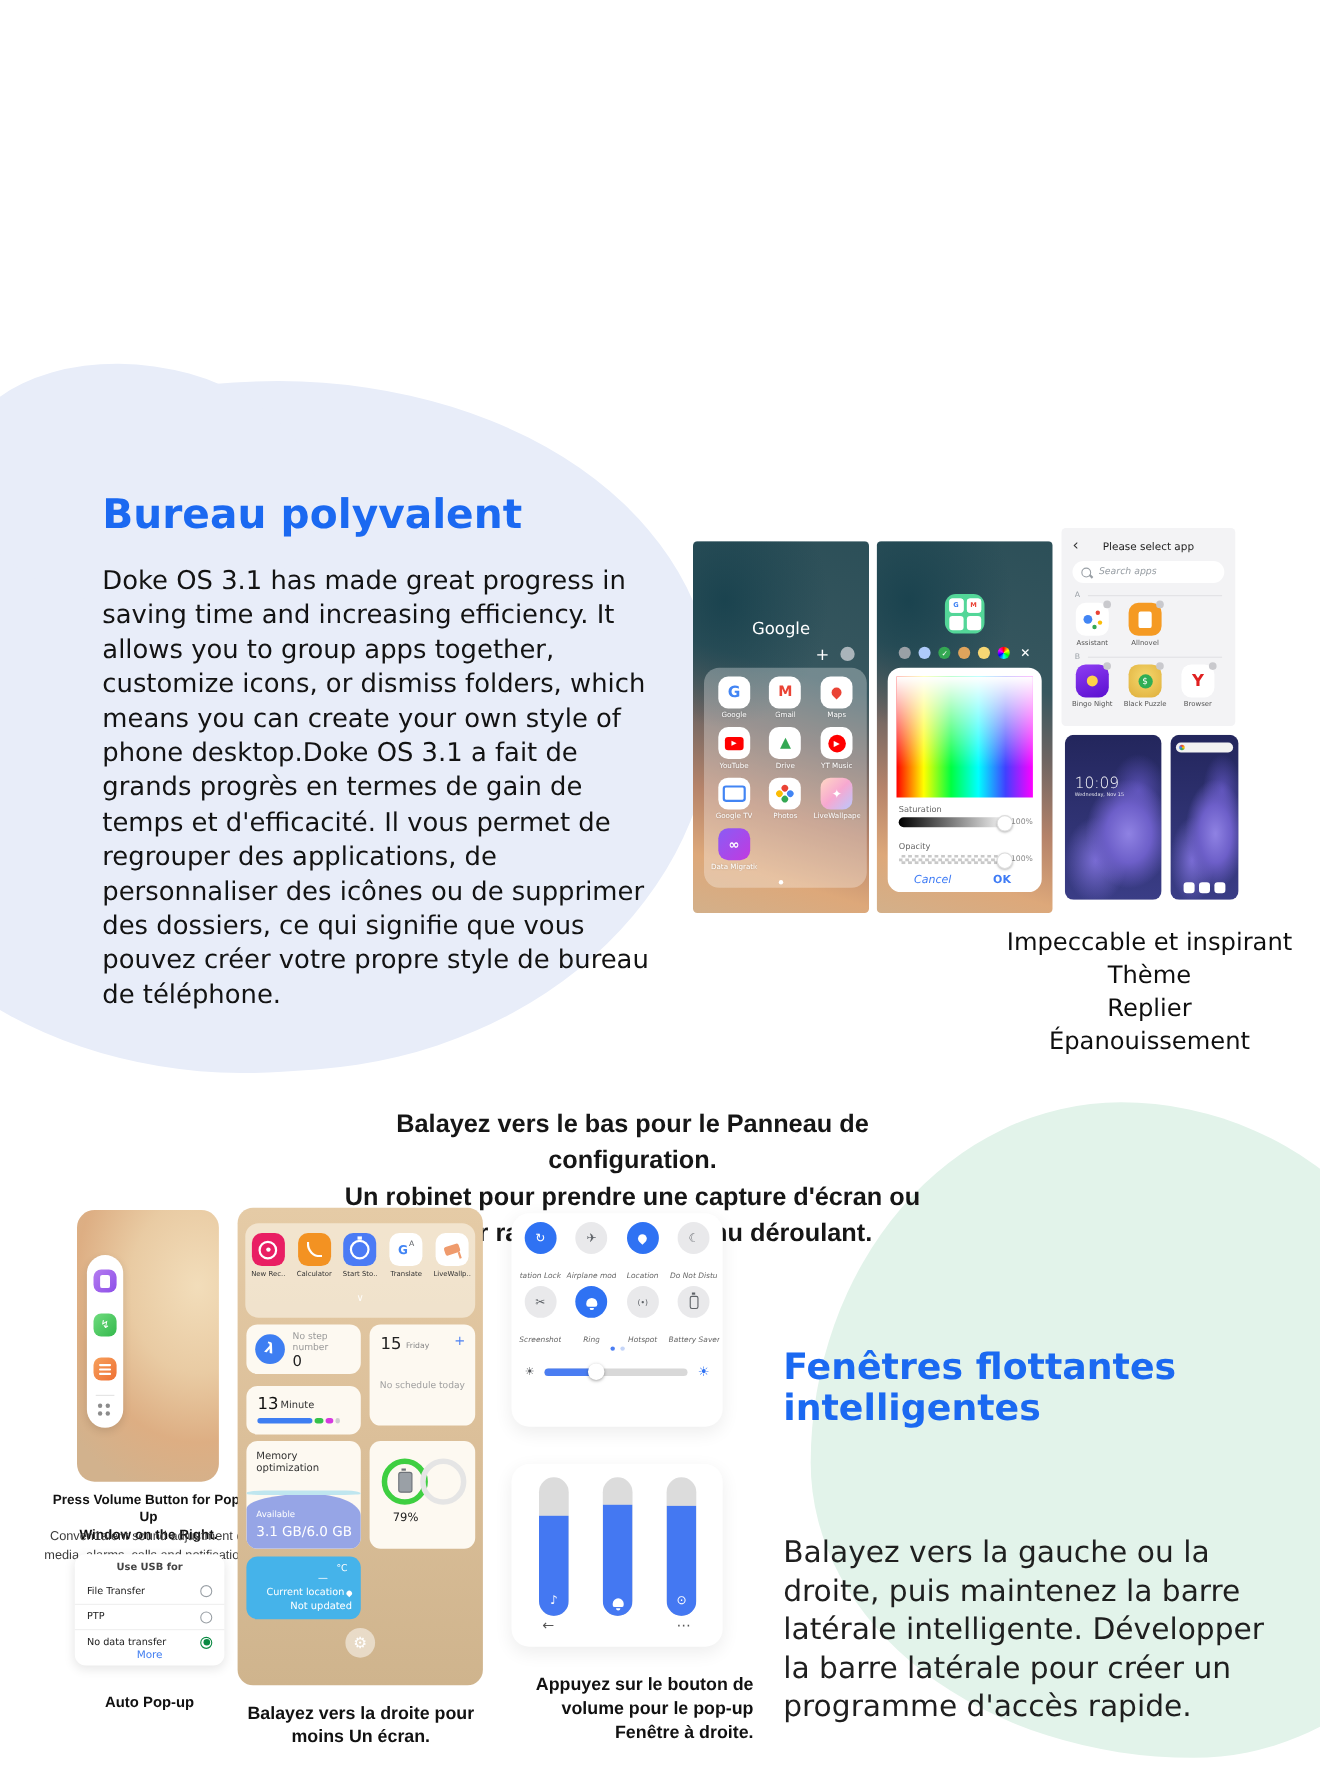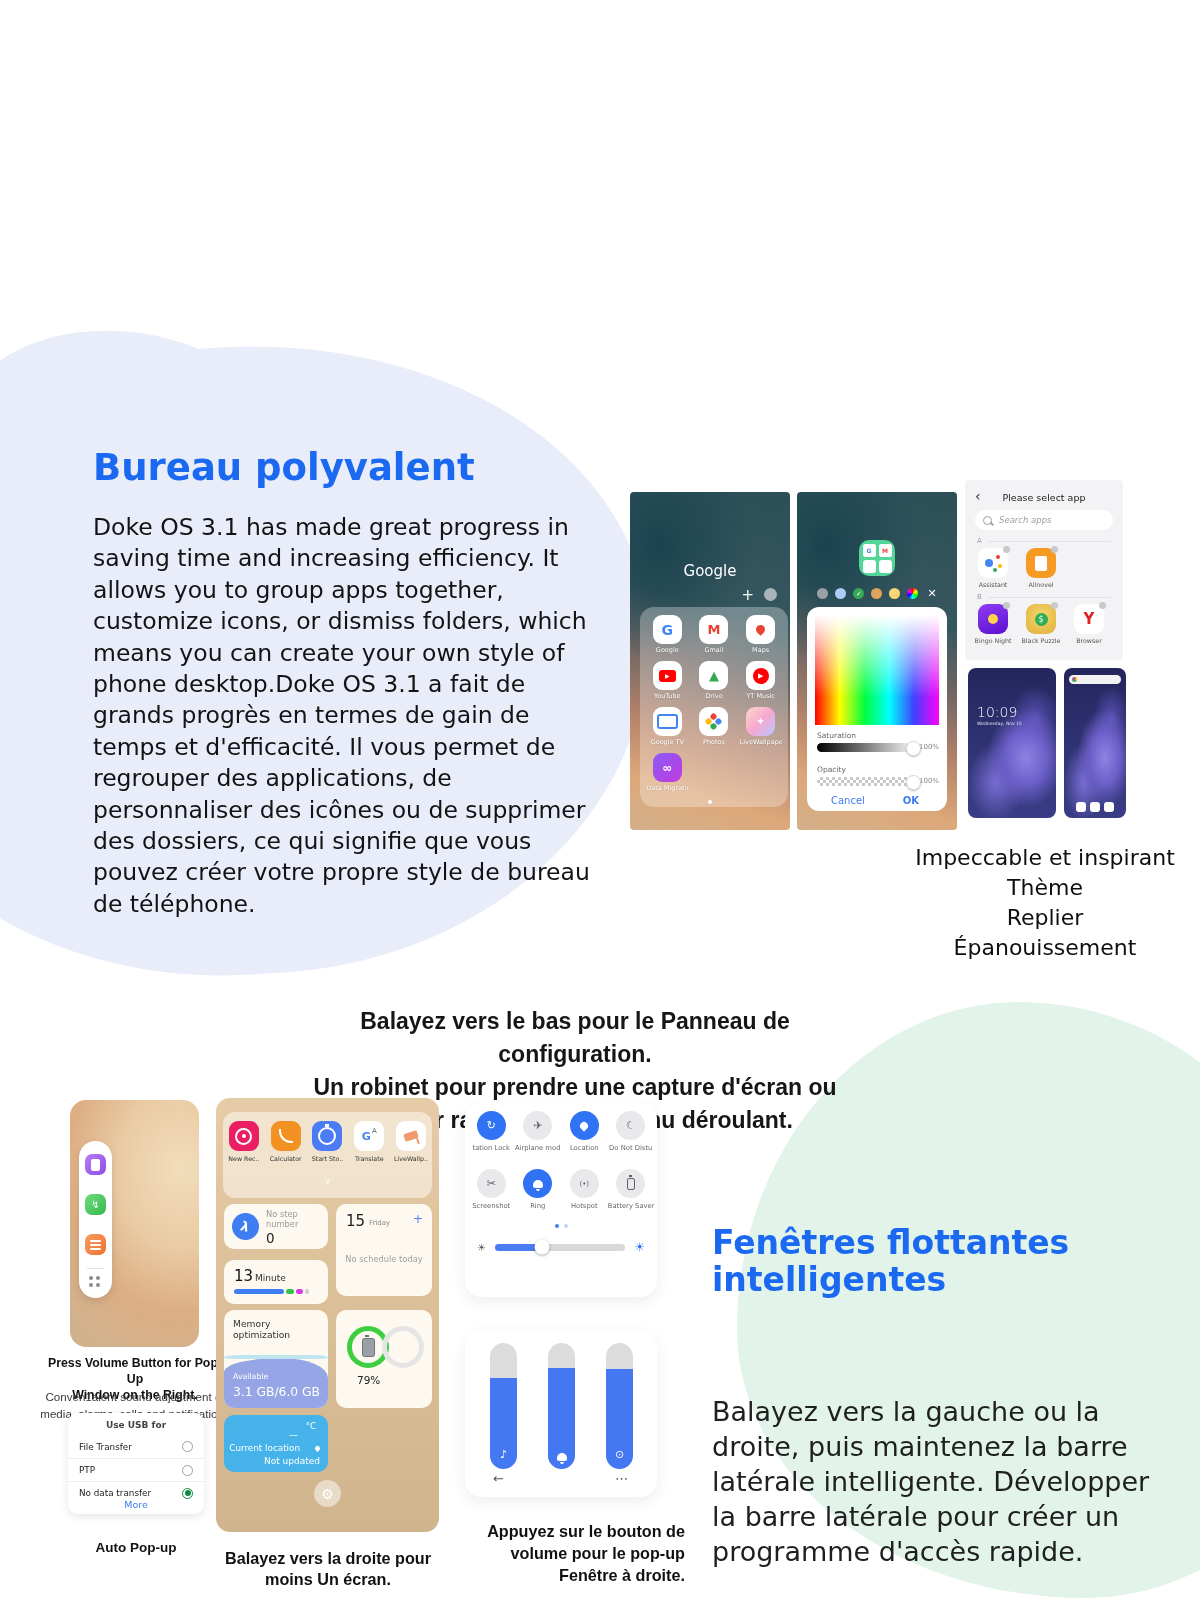--- a/index.html
+++ b/index.html
@@ -183,33 +183,33 @@
   .mem-v{position:absolute;left:9px;bottom:9px;font-size:12.3px;color:#fff;}
   .bat-card{left:120px;top:212px;width:96px;height:98px;}
   .ring-g{position:absolute;left:11px;top:16px;width:32px;height:32px;border:5px solid #3ecf41;border-radius:50%;display:flex;align-items:center;justify-content:center;}
   .binner{width:11px;height:17px;background:#9aa0a6;border:1px solid #6d7278;border-radius:2.5px;position:relative;}
   .binner::before{content:"";position:absolute;top:-4px;left:2.5px;width:4px;height:2px;background:#6d7278;}
   .ring-e{position:absolute;right:8px;top:16px;width:32px;height:32px;border:5px solid #e5e5e5;border-radius:50%;}
   .bat-v{position:absolute;left:21px;top:64px;font-size:10.5px;color:#222;}
   .wx-card{left:8px;top:317px;width:104px;height:57px;background:#45b3ea;border-radius:10px;color:#fff;}
   .wx-u{position:absolute;right:12px;top:6px;font-size:8.5px;}
   .wx-d{position:absolute;right:30px;top:15px;font-size:9px;}
-  .wx-l{position:absolute;right:8px;top:28px;font-size:8.8px;display:flex;align-items:center;gap:15px;}
+  .wx-l{position:absolute;right:8px;top:28px;font-size:8.8px;display:flex;align-items:center;gap:2px;}
   .wx-s{position:absolute;right:8px;top:41px;font-size:9px;}
   .wpin{display:inline-block;width:5px;height:5px;background:#fff;border-radius:50% 50% 50% 0;transform:rotate(-45deg);}
   .gear-b{position:absolute;left:98px;top:382px;width:27px;height:27px;border-radius:50%;background:rgba(255,255,255,.5);display:flex;align-items:center;justify-content:center;color:#fff;font-size:14px;}
   .widg-cap{position:absolute;left:215px;top:1548px;width:226px;text-align:center;font-family:"Liberation Sans",sans-serif;font-weight:bold;font-size:16.2px;line-height:21px;color:#111;}
 
   
   .cpanel{position:absolute;left:465px;top:1103px;width:192px;height:194px;background:#fff;border-radius:16px;box-shadow:0 5px 16px rgba(0,0,0,.07);}
   .tg-row{position:absolute;left:3px;right:3px;display:flex;justify-content:space-around;}
   .tg{display:flex;flex-direction:column;align-items:center;width:46px;}
   .tg-c{width:29px;height:29px;border-radius:50%;background:#e9e9eb;color:#5f6368;display:flex;align-items:center;justify-content:center;font-size:11px;}
   .tg-c.on{background:#2f72f3;color:#fff;}
-  .tg-l{font-size:6.8px;color:#666;margin-top:4px;white-space:nowrap;max-width:46px;overflow:hidden;}
+  .tg-l{font-size:6.8px;color:#666;margin-top:16px;white-space:nowrap;max-width:46px;overflow:hidden;font-style:italic;}
   .tg .pin{background:currentColor;width:8px;height:8px;}
   .bell{display:inline-block;width:10px;height:8px;background:currentColor;border-radius:5px 5px 2px 2px;position:relative;}
   .bell::after{content:"";position:absolute;left:3px;bottom:-3px;width:4px;height:2px;background:currentColor;border-radius:0 0 2px 2px;}
   .batt{display:inline-block;width:8px;height:12px;border:1.5px solid currentColor;border-radius:2px;position:relative;box-sizing:border-box;}
   .batt::before{content:"";position:absolute;top:-4px;left:1px;width:3px;height:2px;background:currentColor;}
   .hot{font-size:7px;letter-spacing:0;}
   .cp-dots{position:absolute;left:0;top:121px;width:100%;display:flex;justify-content:center;gap:5px;}
   .cp-dots span{width:4px;height:4px;border-radius:50%;}
   .br-row{position:absolute;left:12px;right:12px;top:134px;height:20px;display:flex;align-items:center;}
   .sun{font-size:10px;color:#55585c;}
@@ -342,21 +342,21 @@
       <span class="pb-lab" style="top:124px;">Saturation</span>
       <div class="slider sat" style="top:136px;">
           <span class="thumb"></span>
         </div>
       <span class="pct" style="top:136px;">100%</span>
       <span class="pb-lab" style="top:158px;">Opacity</span>
       <div class="slider opa" style="top:170px;">
           <span class="thumb"></span>
         </div>
       <span class="pct" style="top:170px;">100%</span>
-      <span class="pb-btn" style="left:24px;top:188px;">Cancel</span>
+      <span class="pb-btn" style="left:24px;top:188px;font-style:italic;">Cancel</span>
       <span class="pb-btn" style="right:28px;top:188px;font-weight:bold;">OK</span>
     </div>
   </div>
 
   <div class="shot pc" style="left:965px;top:480px;width:158px;height:180px;">
     <span class="pc-back">‹</span>
     <div class="pc-title">Please select app</div>
     <div class="pc-search">
       <span class="mag"></span>
       <input placeholder="Search apps" style="">

